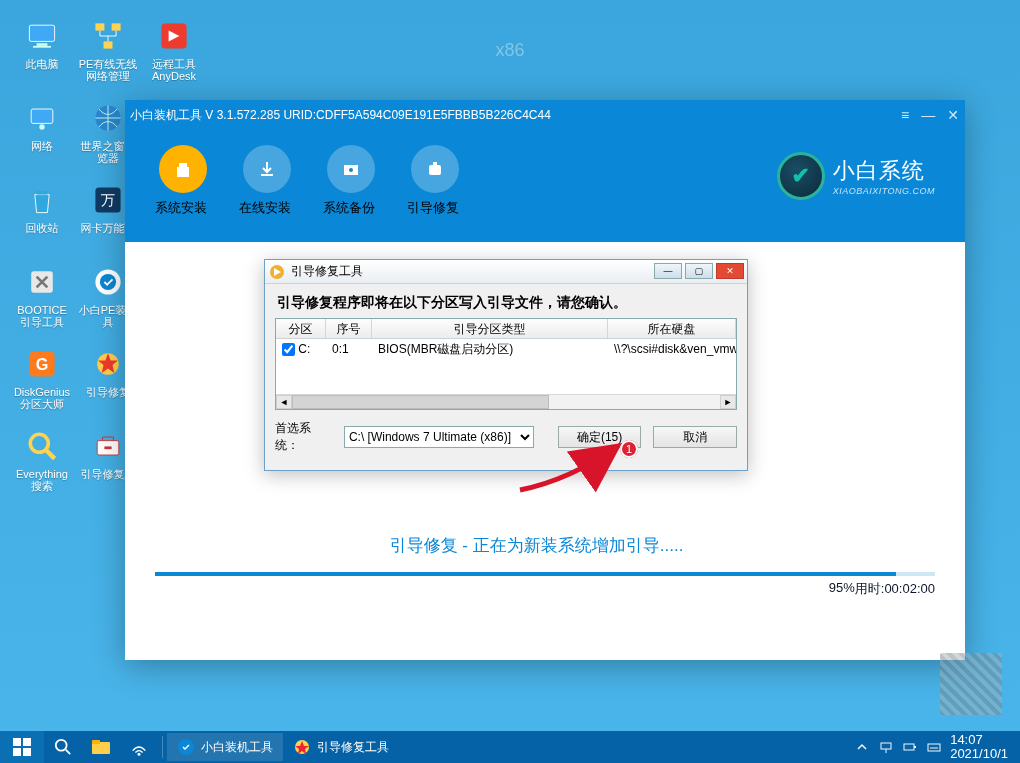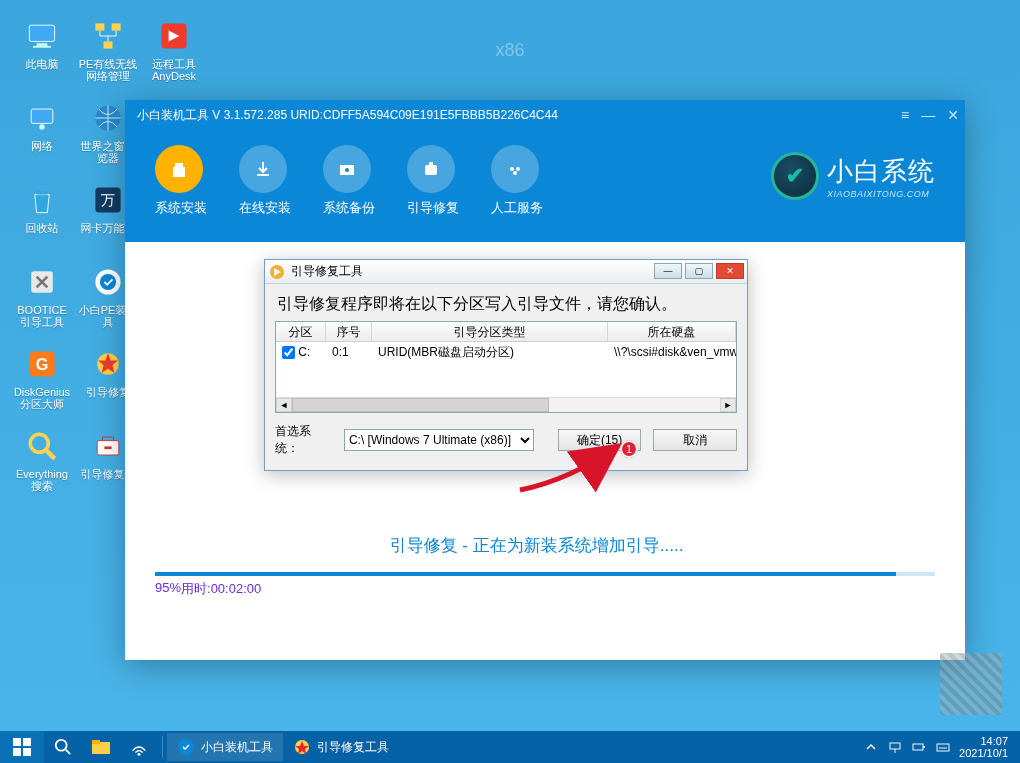--- a/index.html
+++ b/index.html
@@ -11,58 +11,58 @@
   .d-icon .ico { width: 40px; height: 40px; border-radius: 4px; display:flex; align-items:center; justify-content:center; }
   .d-icon .lbl { color: #fff; font-size: 11px; text-align: center; line-height: 1.1; margin-top: 2px; text-shadow: 0 1px 1px rgba(0,0,0,.3); }
   .ico svg { width: 36px; height: 36px; }
 
   
   .main-win {
     position: absolute; left: 125px; top: 100px; width: 840px; height: 560px;
     background: #fff; box-shadow: 0 6px 30px rgba(0,0,0,.3);
   }
   .mw-title {
-    background: #0a87d6; color: #fff; height: 30px; display:flex; align-items:center; padding: 0 8px 0 12px;
+    background: #0a87d6; color: #fff; height: 30px; display:flex; align-items:center; padding: 0 8px 0 5px;
     font-size: 12px; position: relative;
   }
   .mw-title .wbtns { position: absolute; right: 6px; top: 0; height: 30px; display:flex; align-items:center; gap: 12px; }
   .mw-title .wbtns span { cursor: pointer; color: #cfeaf9; font-size: 14px; }
   .mw-toolbar {
     background: #0a87d6; height: 112px; display:flex; align-items:center; padding: 0 30px 10px 30px; gap: 32px;
     position: relative;
   }
-  .tb-item { display:flex; flex-direction:column; align-items:flex-start; gap: 6px; color:#ffffff; font-size:13px; cursor:pointer; }
+  .tb-item { display:flex; flex-direction:column; align-items:flex-end; gap: 6px; color:#000000; font-size:13px; cursor:pointer; }
   .tb-item .tb-ico { width:48px; height:48px; border-radius:50%; background: rgba(255,255,255,.25); display:flex; align-items:center; justify-content:center; }
   .tb-item.active .tb-ico { background: #ffb300; }
   .brand { position:absolute; right: 30px; top: 22px; display:flex; align-items:center; gap: 8px; }
   .brand .logo { width:48px; height:48px; border-radius:50%; background: radial-gradient(circle at 40% 35%, #1a4d66 0%, #0a2a3a 100%); display:flex; align-items:center; justify-content:center; color:#14c0a7; font-weight:700; font-size:22px; border:3px solid #2bb39a; }
   .brand .brand-txt { color:#fff; }
-  .brand .brand-txt .big { font-size:26px; font-weight:500; letter-spacing:1px; }
+  .brand .brand-txt .big { font-size:22px; font-weight:500; letter-spacing:1px; }
   .brand .brand-txt .small { font-size:9px; color: #bfe5fb; letter-spacing:.5px;font-style:italic; }
 
   .mw-body { padding: 18px 47px 0 30px; height: calc(100% - 142px); position: relative; }
   .install-head { text-align:center; color:#0a87d6; font-size:18px; font-weight:500; margin-bottom: 14px; }
   .status-msg { text-align:center; color:#0a87d6; font-size:17px; margin-top: 250px; }
   .progress-wrap { position:absolute; left:30px; right:30px; top: 330px; }
   .progress-bar { height:4px; background:#cfe6f3; width:100%; }
   .progress-fill { height:100%; background:#0a87d6; width:95%; }
-  .progress-labels { display:flex; justify-content:flex-start; color:#6d28d9; font-size:13px; margin-top:4px; }
+  .progress-labels { display:flex; justify-content:flex-end; color:#0f172a; font-size:13px; margin-top:4px; }
 
   
   .dlg {
     position:absolute; left: 264px; top: 259px; width: 484px; height: 212px;
     border: 1px solid #6fa0c8; background:#f0f0f0; box-shadow: 0 4px 18px rgba(0,0,0,.25);
   }
   .dlg-title { background: linear-gradient(180deg,#fff,#e9eef2); height:24px; border-bottom:1px solid #c8d4dd; display:flex; align-items:center; font-size:12px; padding: 0 4px; position:relative; }
   .dlg-title .d-ico { width:16px; height:16px; margin-right:6px; display:inline-flex; }
   .dlg-title .wbtns2 { position:absolute; right:3px; top:3px; display:flex; gap:3px; }
   .wbtns2 .wb { width:28px; height:16px; border:1px solid #8aa; background:linear-gradient(180deg,#eef6fa,#cdddea); display:flex; align-items:center; justify-content:center; font-size:9px; cursor:pointer; }
   .wbtns2 .wb.close { background:#e24a33; border-color:#c0392b; color:#fff; }
   .dlg-body { padding: 8px 10px; }
-  .dlg-msg { font-size:16px; margin: 2px 0 6px 2px; }
+  .dlg-msg { font-size:14px; margin: 2px 0 6px 2px; font-weight: bold; }
   .tbl { background:#fff; border:1px solid #8aa; font-size:12px; height:92px; overflow:hidden; position:relative; }
   .tbl .thead { display:flex; background:linear-gradient(180deg,#fdfdfd,#ececec); border-bottom:1px solid #cbd3d8; height:20px;text-align:center; }
   .tbl .thead .th { padding:2px 6px; border-right:1px solid #d0d6da; }
   .tbl .trow { display:flex; height:20px; align-items:center; }
   .tbl .trow .td { padding:1px 6px; white-space:nowrap; overflow:hidden; }
   .c0{width:50px} .c1{width:46px} .c2{width:236px} .c3{flex:1}
   .hscroll { position:absolute; left:0; right:0; bottom:0; height:15px; background:#f2f2f2; border-top:1px solid #d8d8d8; display:flex; }
   .hscroll .arr { width:16px; height:100%; background:#e8e8e8; border:1px solid #cfcfcf; display:flex; align-items:center; justify-content:center; font-size:9px; cursor:pointer; }
   .hscroll .track { flex:1; position:relative; }
   .hscroll .thumb { position:absolute; left:0; top:0; bottom:0; width:60%; background:#d4d4d4; border:1px solid #bcbcbc; }
@@ -77,21 +77,21 @@
 
   
   .taskbar { position:absolute; left:0; right:0; bottom:0; height:32px; background:#0562a6; display:flex; align-items:center; padding:0 6px 0 0; }
   .tb-btn { height:32px; min-width:38px; display:flex; align-items:center; justify-content:center; cursor:pointer; color:#fff; }
   .tb-btn.start { background:#0b6fb4; width:44px; }
   .tb-task { height:28px; padding:0 10px; display:flex; align-items:center; gap:6px; color:#fff; font-size:12px; cursor:pointer; }
   .tb-task.active { background: rgba(255,255,255,.12); justify-content: flex-end; }
   .tb-spacer { flex:1; }
   .tray { display:flex; align-items:center; gap:8px; color:#fff; font-size:11px; padding-right:6px; }
   .tray .t-ico { width:16px; height:16px; opacity:.95; }
-  .clock { text-align:right; line-height:1.1; font-size:11px; }
+  .clock { text-align:left; line-height:1.1; font-size:13px; }
 
   
   .pix { position:absolute; right:18px; bottom:48px; width:62px; height:62px; background:
     repeating-linear-gradient(45deg,#7a8890 0 4px,#9fb0b6 4px 8px); opacity:.5; border-radius:2px; }
 </style>
 </head>
 <body>
 
 <div class="desktop">
   <div class="x86-label">x86</div>
@@ -266,30 +266,20 @@
           </div>
           <div class="tb-item">
             <div class="tb-ico">
               <svg width="24" height="24" viewBox="0 0 24 24">
                 <rect x="6" y="8" width="12" height="10" rx="2" fill="#fff"></rect>
                 <rect x="10" y="5" width="4" height="4" fill="#fff"></rect>
               </svg>
             </div>
             <span>引导修复</span>
           </div>
-          <div class="tb-item">
-            <div class="tb-ico">
-              <svg width="24" height="24" viewBox="0 0 24 24">
-                <circle cx="9" cy="12" r="2" fill="#fff"></circle>
-                <circle cx="15" cy="12" r="2" fill="#fff"></circle>
-                <circle cx="12" cy="16" r="2" fill="#fff"></circle>
-              </svg>
-            </div>
-            <span>人工服务</span>
-          </div>
         </div>
       <div class="brand">
         <div class="logo">✔</div>
         <div class="brand-txt">
           <div class="big">小白系统</div>
           <div class="small">XIAOBAIXITONG.COM</div>
         </div>
       </div>
     </div>
     <div class="mw-body">
@@ -327,21 +317,21 @@
       <div class="tbl">
         <div class="thead">
           <div class="th c0">分区</div>
           <div class="th c1">序号</div>
           <div class="th c2">引导分区类型</div>
           <div class="th c3">所在硬盘</div>
         </div>
         <div class="trow">
           <div class="td c0"><input type="checkbox" checked="" style="vertical-align: middle;"> <span>C:</span></div>
           <div class="td c1">0:1</div>
-          <div class="td c2">URID(MBR磁盘启动分区)</div>
+          <div class="td c2">BIOS(MBR磁盘启动分区)</div>
           <div class="td c3">\\?\scsi#disk&amp;ven_vmware_&amp;</div>
         </div>
         <div class="hscroll">
           <div class="arr">◄</div>
           <div class="track">
               <div class="thumb"></div>
             </div>
           <div class="arr">►</div>
         </div>
       </div>

